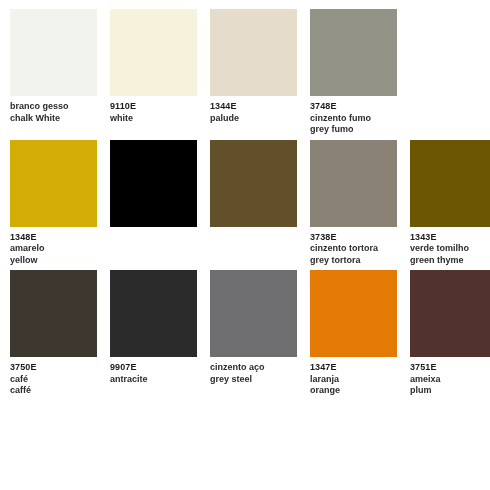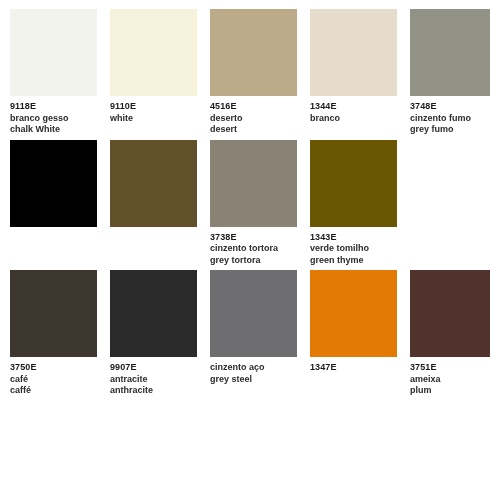--- a/index.html
+++ b/index.html
@@ -62,57 +62,56 @@
   }
 </style>
 </head>
 <body>
 
 <div id="swatch-chart">
   <div class="swatch-row">
       <div class="swatch-cell">
         <div class="swatch-chip" style="background-color: rgb(243, 243, 238);"></div>
         <div class="swatch-labels">
-          <div class="swatch-code">9118E</div>
           <div class="swatch-name-pt">branco gesso</div>
           <div class="swatch-name-en">chalk White</div>
         </div>
       </div>
       <div class="swatch-cell">
         <div class="swatch-chip" style="background-color: rgb(247, 242, 220);"></div>
         <div class="swatch-labels">
           <div class="swatch-code">9110E</div>
           <div class="swatch-name-en">white</div>
         </div>
       </div>
       <div class="swatch-cell">
-        <div class="swatch-chip" style="background-color: rgb(188, 170, 137);"></div>
-        <div class="swatch-labels">
-          <div class="swatch-code">4516E</div>
-          <div class="swatch-name-pt">deserto</div>
-          <div class="swatch-name-en">desert</div>
-        </div>
-      </div>
-      <div class="swatch-cell">
         <div class="swatch-chip" style="background-color: rgb(230, 220, 203);"></div>
         <div class="swatch-labels">
           <div class="swatch-code">1344E</div>
-          <div class="swatch-name-en">branco</div>
+          <div class="swatch-name-en">palude</div>
         </div>
       </div>
       <div class="swatch-cell">
         <div class="swatch-chip" style="background-color: rgb(146, 146, 135);"></div>
         <div class="swatch-labels">
           <div class="swatch-code">3748E</div>
           <div class="swatch-name-pt">cinzento fumo</div>
           <div class="swatch-name-en">grey fumo</div>
         </div>
       </div>
     </div>
   <div class="swatch-row">
+      <div class="swatch-cell">
+        <div class="swatch-chip" style="background-color: rgb(209, 173, 6);"></div>
+        <div class="swatch-labels">
+          <div class="swatch-code">1348E</div>
+          <div class="swatch-name-pt">amarelo</div>
+          <div class="swatch-name-en">yellow</div>
+        </div>
+      </div>
       <div class="swatch-cell">
         <div class="swatch-chip" style="background-color: rgb(0, 0, 0);"></div>
       </div>
       <div class="swatch-cell">
         <div class="swatch-chip" style="background-color: rgb(97, 80, 42);"></div>
       </div>
       <div class="swatch-cell">
         <div class="swatch-chip" style="background-color: rgb(138, 130, 116);"></div>
         <div class="swatch-labels">
           <div class="swatch-code">3738E</div>
@@ -136,34 +135,35 @@
           <div class="swatch-code">3750E</div>
           <div class="swatch-name-pt">café</div>
           <div class="swatch-name-en">caffé</div>
         </div>
       </div>
       <div class="swatch-cell">
         <div class="swatch-chip" style="background-color: rgb(43, 43, 43);"></div>
         <div class="swatch-labels">
           <div class="swatch-code">9907E</div>
           <div class="swatch-name-pt">antracite</div>
-          <div class="swatch-name-en">anthracite</div>
         </div>
       </div>
       <div class="swatch-cell">
         <div class="swatch-chip" style="background-color: rgb(110, 110, 112);"></div>
         <div class="swatch-labels">
           <div class="swatch-name-pt">cinzento aço</div>
           <div class="swatch-name-en">grey steel</div>
         </div>
       </div>
       <div class="swatch-cell">
         <div class="swatch-chip" style="background-color: rgb(226, 122, 5);"></div>
         <div class="swatch-labels">
           <div class="swatch-code">1347E</div>
+          <div class="swatch-name-pt">laranja</div>
+          <div class="swatch-name-en">orange</div>
         </div>
       </div>
       <div class="swatch-cell">
         <div class="swatch-chip" style="background-color: rgb(82, 50, 44);"></div>
         <div class="swatch-labels">
           <div class="swatch-code">3751E</div>
           <div class="swatch-name-pt">ameixa</div>
           <div class="swatch-name-en">plum</div>
         </div>
       </div>

